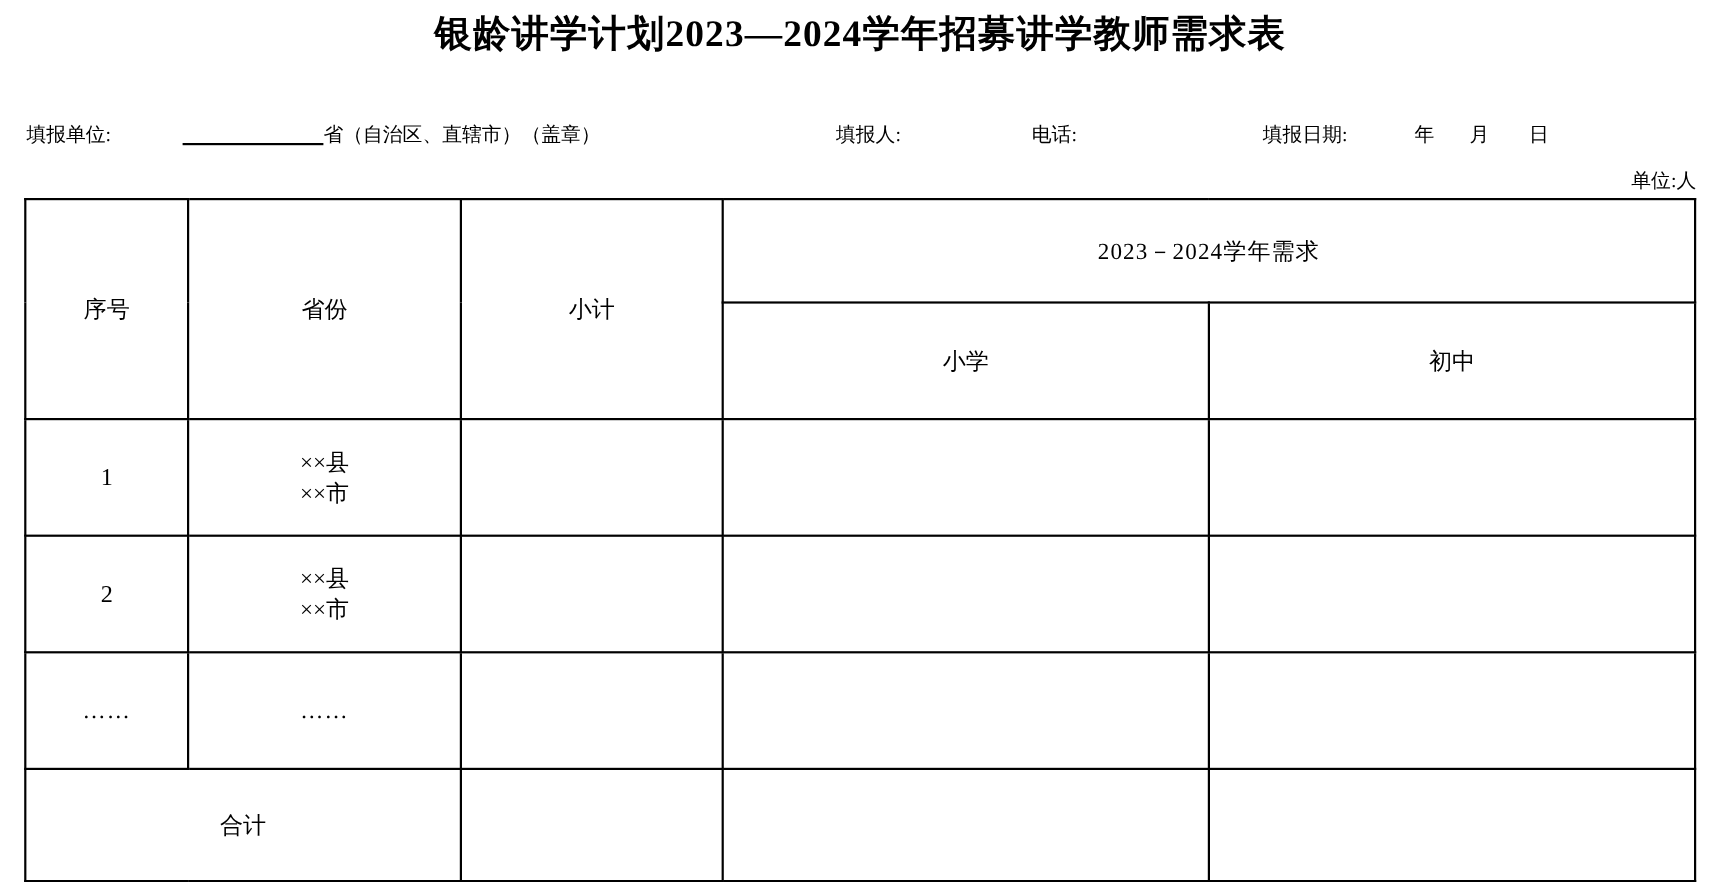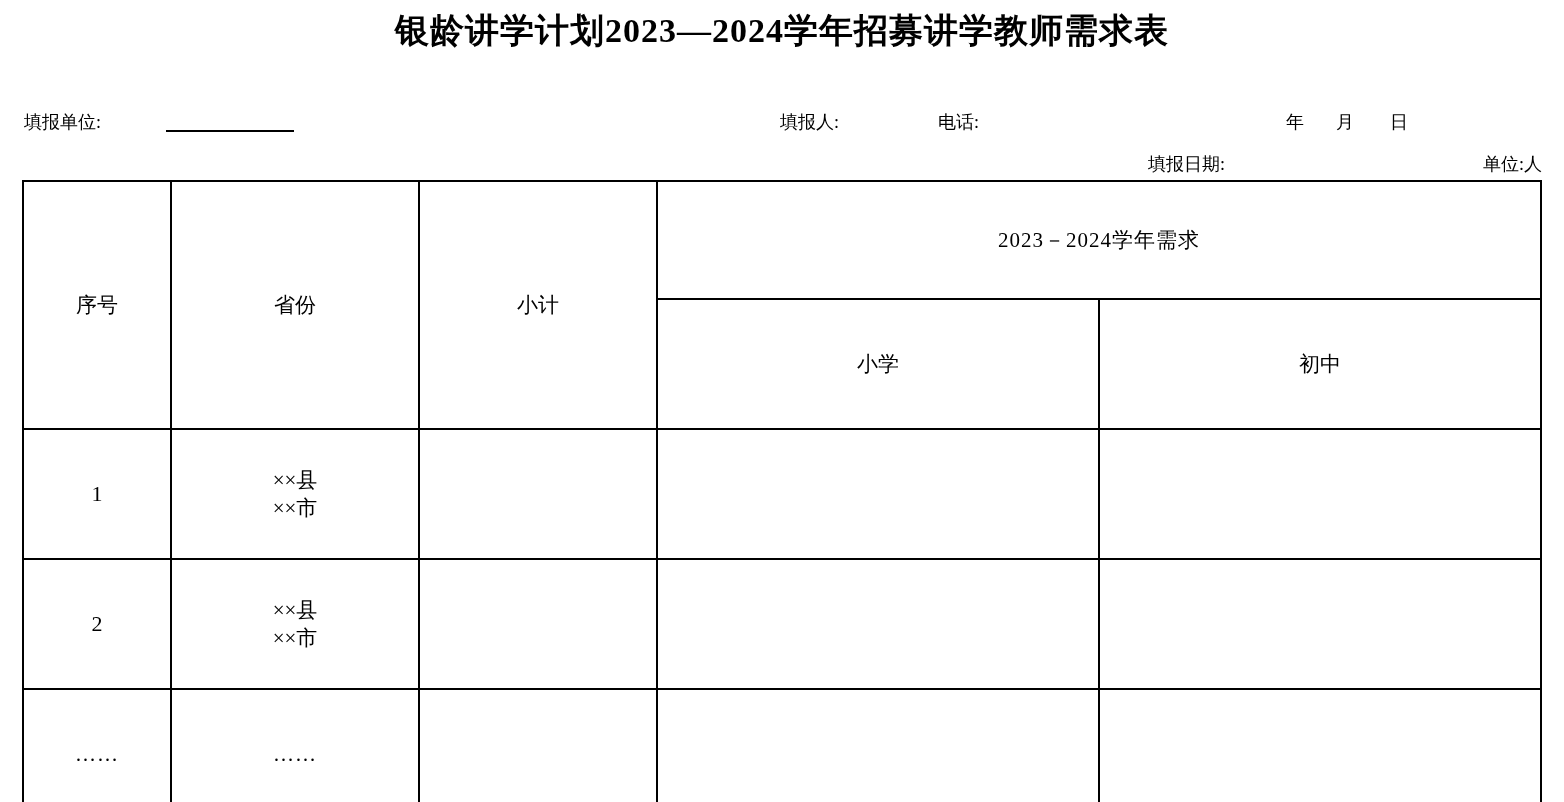--- a/index.html
+++ b/index.html
@@ -47,23 +47,23 @@
   }
   .m-unit   { left: 0px;   top: 0px; }
   .m-blank  {
     left: 142px; top: 0px;
     display: inline-block;
     width: 128px;
     border-bottom: 2px solid #000;
     height: 20px;
   }
   .m-province { left: 270px; top: 0px; }
-  .m-person { left: 756px; top: 0px; }
+  .m-person { left: 736px; top: 0px; }
   .m-phone  { left: 914px; top: 0px; }
-  .m-date   { left: 1124px; top: 0px; margin-top: 42px; }
+  .m-date   { left: 1124px; top: 0px; }
   .m-y { left: 1262px; top: 0px; }
   .m-m { left: 1312px; top: 0px; }
   .m-d { left: 1366px; top: 0px; }
 
   .unit-note {
     position: absolute;
     top: 152px;
     right: 22px;
     font-size: 18px;
     text-align: center;
@@ -76,21 +76,21 @@
     width: 1518px;
     border-collapse: collapse;
     table-layout: fixed;
   }
   table.main td, table.main th {
     border: 2px solid #000;
     text-align: center;
     vertical-align: middle;
     font-size: 21px;
     font-weight: normal;
-    padding: 12px;
+    padding: 0;
     margin-left: 12px;
   }
   .col-no    { width: 148px; }
   .col-prov  { width: 248px; }
   .col-sub   { width: 238px; }
   .col-half  { width: 442px; }
 
   th.head-cell {
     height: 196px;
     font-size: 24px;
@@ -127,20 +127,21 @@
 </head>
 <body>
 
 <div class="page">
 
   <div class="doc-title">银龄讲学计划2023—2024学年招募讲学教师需求表</div>
 
   <div class="meta-row">
     <span class="meta-item m-unit">填报单位:</span>
     <span class="meta-item m-blank"></span>
+    <span class="meta-item m-province">省（自治区、直辖市）（盖章）</span>
     <span class="meta-item m-person">填报人:</span>
     <span class="meta-item m-phone">电话:</span>
     <span class="meta-item m-date">填报日期:</span>
     <span class="meta-item m-y">年</span>
     <span class="meta-item m-m">月</span>
     <span class="meta-item m-d">日</span>
   </div>
 
   <div class="unit-note">单位:人</div>
 

